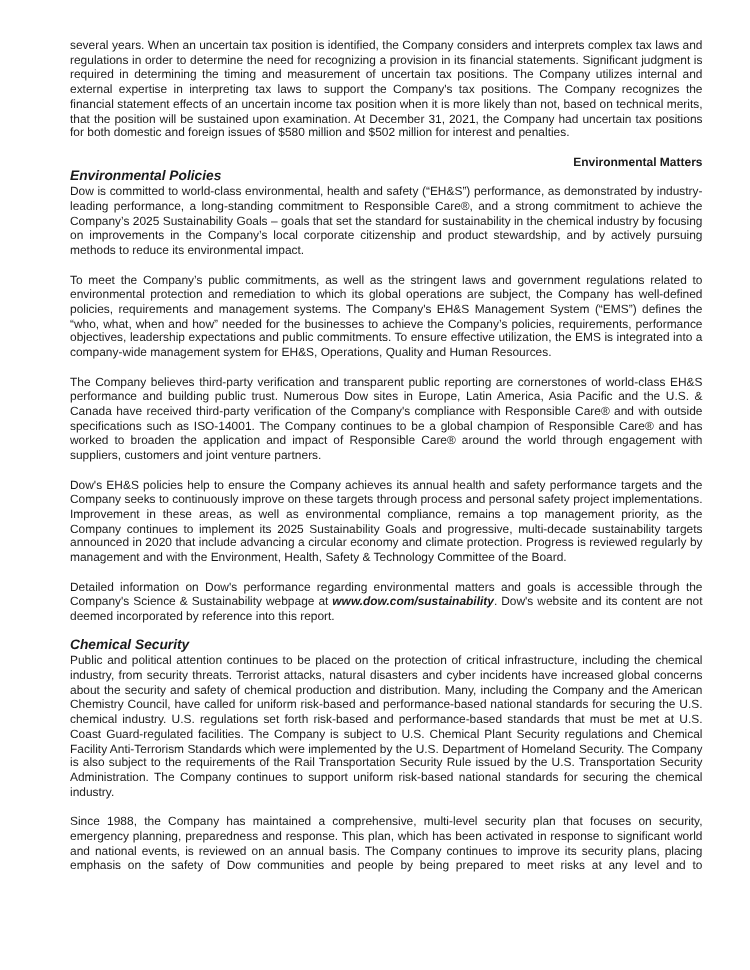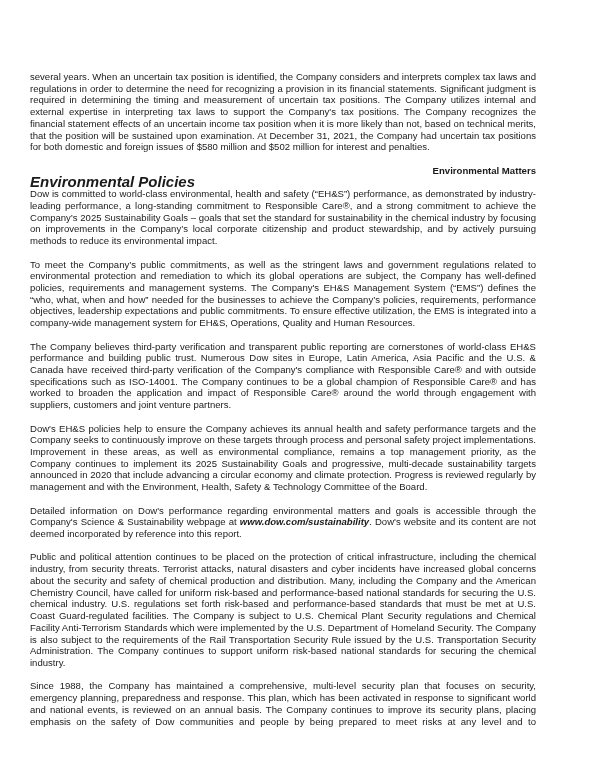--- a/index.html
+++ b/index.html
@@ -10,44 +10,43 @@
     body {
       width: 600px;
       height: 776px;
       position: relative;
       overflow: hidden;
       font-family: "Liberation Sans", sans-serif;
       color: #1a1a1a;
     }
     .page {
       position: absolute;
-      left: 30px;
+      left: 56px;
       top: 31px;
       width: 506px;
       font-size: 9.55px;
       line-height: 11.72px;
-      margin-top: 40px;
     }
     p {
       margin: 0;
       text-align: justify;
       text-align-last: left;
     }
     .gap { height: 11.72px; }
     .h-bold {
       font-weight: bold;
       margin: 0;
       font-size: 9.6px;
       text-align: right;
     }
     .h-bold-italic {
       font-weight: bold;
       font-style: italic;
       margin: 0;
-      font-size: 15px;
+      font-size: 11px;
     }
     .url { font-style: italic; font-weight: bold; }
     .page-number {
       position: absolute;
       left: 0;
       width: 540px;
       top: 749px;
       text-align: center;
       font-size: 9.5px;
       line-height: 12px;
@@ -79,20 +78,21 @@
   <div class="gap"></div>
 
   <p>Dow's EH&amp;S policies help to ensure the Company achieves its annual health and safety performance targets and the Company seeks to continuously improve on these targets through process and personal safety project implementations. Improvement in these areas, as well as environmental compliance, remains a top management priority, as the Company continues to implement its 2025 Sustainability Goals and progressive, multi-decade sustainability targets announced in 2020 that include advancing a circular economy and climate protection. Progress is reviewed regularly by management and with the Environment, Health, Safety &amp; Technology Committee of the Board.</p>
 
   <div class="gap"></div>
 
   <p><span>Detailed information on Dow's performance regarding environmental matters and goals is accessible through the Company's Science &amp; Sustainability webpage at </span><span class="url">www.dow.com/sustainability</span><span>. Dow's website and its content are not deemed incorporated by reference into this report.</span></p>
 
   <div class="gap"></div>
 
+  <div class="h-bold-italic">Chemical Security</div>
 
   <p>Public and political attention continues to be placed on the protection of critical infrastructure, including the chemical industry, from security threats. Terrorist attacks, natural disasters and cyber incidents have increased global concerns about the security and safety of chemical production and distribution. Many, including the Company and the American Chemistry Council, have called for uniform risk-based and performance-based national standards for securing the U.S. chemical industry. U.S. regulations set forth risk-based and performance-based standards that must be met at U.S. Coast Guard-regulated facilities. The Company is subject to U.S. Chemical Plant Security regulations and Chemical Facility Anti-Terrorism Standards which were implemented by the U.S. Department of Homeland Security. The Company is also subject to the requirements of the Rail Transportation Security Rule issued by the U.S. Transportation Security Administration. The Company continues to support uniform risk-based national standards for securing the chemical industry.</p>
 
   <div class="gap"></div>
 
   <p style="text-align-last: justify;">Since 1988, the Company has maintained a comprehensive, multi-level security plan that focuses on security, emergency planning, preparedness and response. This plan, which has been activated in response to significant world and national events, is reviewed on an annual basis. The Company continues to improve its security plans, placing emphasis on the safety of Dow communities and people by being prepared to meet risks at any level and to</p>
 
 </div>
 
 <div class="page-number">61</div>

